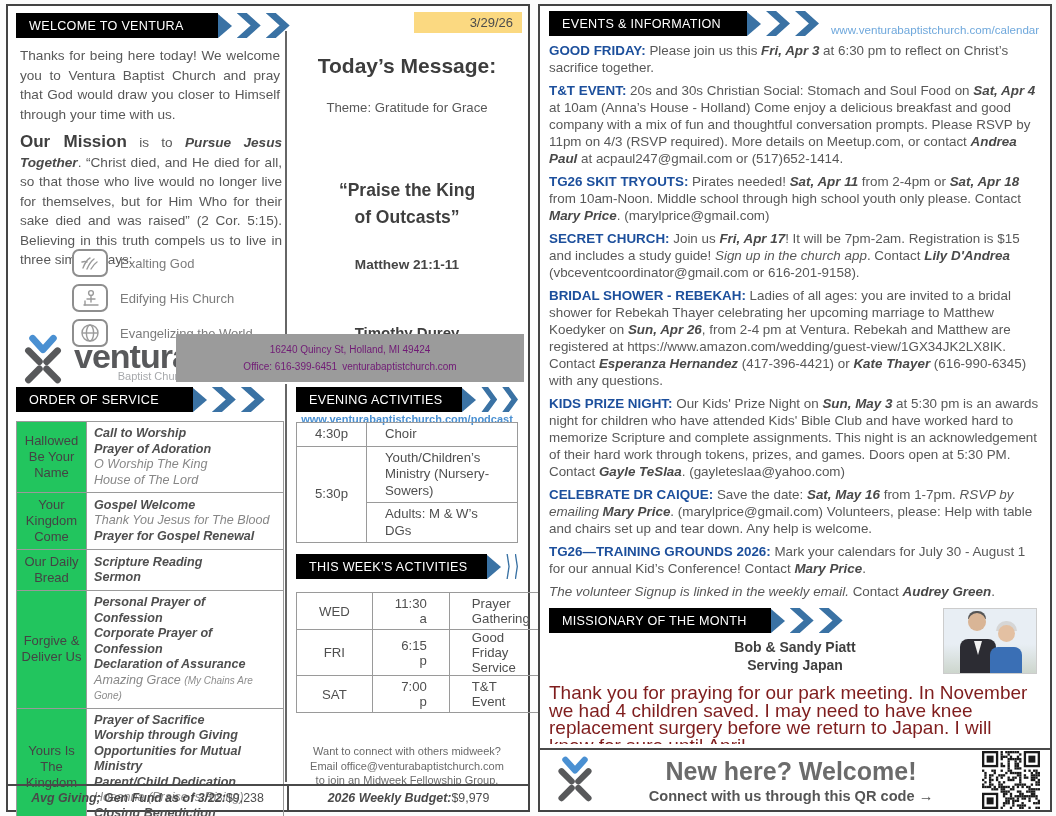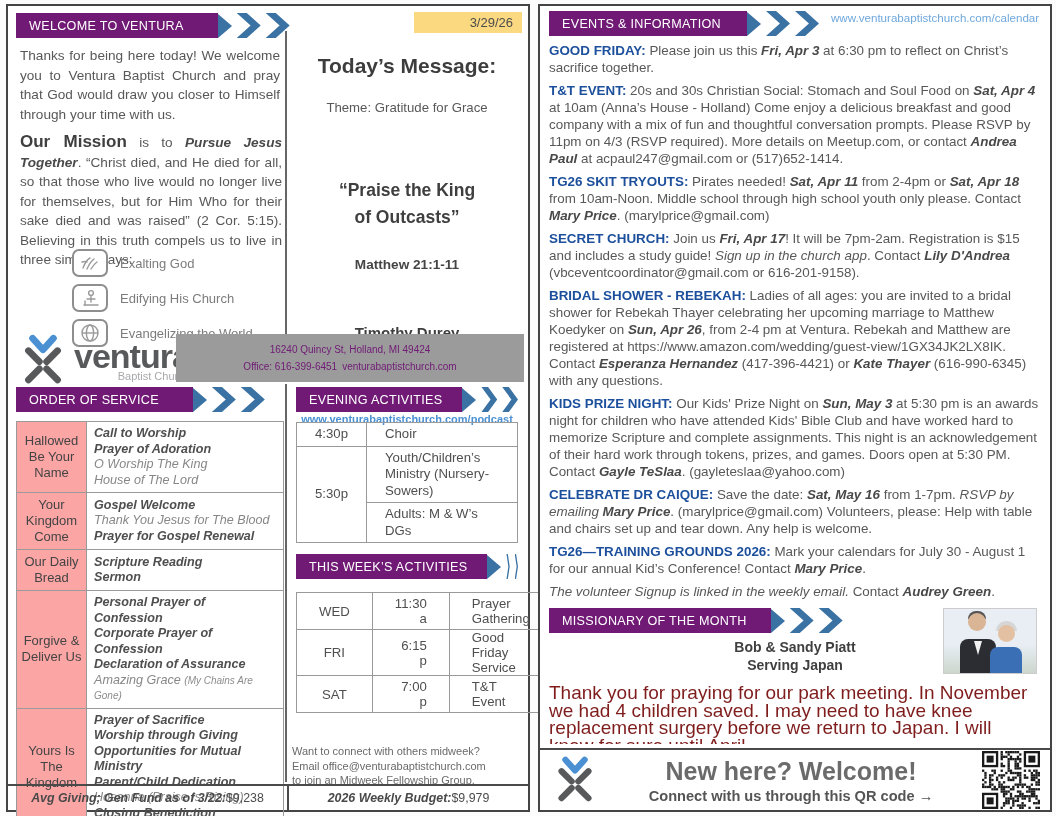--- a/index.html
+++ b/index.html
@@ -3,21 +3,21 @@
 <meta charset="utf-8">
 <style>
   * { margin:0; padding:0; box-sizing:border-box; }
   html,body { width:1056px; height:816px; background:#fcfcfc; font-family:"Liberation Sans", sans-serif; }
   .page { position:absolute; top:4px; height:808px; background:#fff; border:2px solid #444; }
   .page-left  { left:6px;  width:524px; }
   .page-right { left:538px; width:514px; }
 
   
   .banner { display:flex; align-items:center; height:25px; }
-  .banner .bar { background:#701a75; color:#fff; font-size:12.6px; letter-spacing:.3px;
+  .banner .bar { background:#000000; color:#fff; font-size:12.6px; letter-spacing:.3px;
                  display:flex; align-items:center; height:100%; padding:0 34px 0 13px; white-space:nowrap; }
   .banner .tip { width:0; height:0; border-top:12.5px solid transparent; border-bottom:12.5px solid transparent; border-left:14px solid #3a72a4; }
   .banner .chev { width:24px; height:25px; background:#3a72a4; margin-left:5px;
                   clip-path:polygon(0 0,42% 0,100% 50%,42% 100%,0 100%,58% 50%); }
 
   
   .sg-n { }
   .sg-b { font-weight:700; color:#494949;font-style:italic; }
   .sg-i { font-style:italic; }
   .sg-bi{ font-weight:700; font-style:italic; color:#494949; }
@@ -50,45 +50,45 @@
   .logo-band  { position:absolute; left:8px; top:326px; display:flex; align-items:center; }
   .wordmark   { margin-left:4px; line-height:1; }
   .wordmark .wm-name { font-size:34px; font-weight:700; color:#58595b; letter-spacing:-1px; }
   .wordmark .wm-sub  { font-size:11px; color:#a7a9ac; text-align:right; margin-top:-2px; }
   .address-box{ position:absolute; left:168px; right:4px; top:328px; height:48px; background:#9b9b9b; color:#701a75;
                 font-size:10px; line-height:17px; display:flex; flex-direction:column; justify-content:center; text-align:center; }
 
   .oos { position:absolute; left:8px; top:381px; width:268px; }
   .oos table { border-collapse:collapse; width:100%; margin-top:9px; }
   .oos td { border:1.5px solid #9a9a9a; vertical-align:middle; }
-  .oos td.sec { width:70px; background:#fca5a5; text-align:center; font-size:13px; color:#444; line-height:16px; padding:4px 2px; }
+  .oos td.sec { width:70px; background:#22c55e; text-align:center; font-size:13px; color:#444; line-height:16px; padding:4px 2px; }
   .oos td.items { padding:4px 7px; font-size:12.6px; line-height:15.5px; color:#585858; }
   .oos .sg-b { color:#4f4f4f; }
   .oos .sg-i { color:#878787; }
 
   .evening { position:absolute; left:288px; top:381px; right:10px; }
   .etable  { border-collapse:collapse; width:100%; margin-top:10px; }
   .etable td { border:1.5px solid #9a9a9a; font-size:13.2px; color:#4f4f4f; padding:3px 18px; line-height:16.5px; }
   .etable td.t { width:46px; }
 
   .week { position:absolute; left:288px; top:548px; right:10px; }
   .wtable { border-collapse:collapse; width:100%; margin-top:13px; }
   .wtable td { border:1.5px solid #9a9a9a; font-size:13.2px; color:#4f4f4f; padding:0 22px; height:37px; }
   .wtable td.d { width:44px; text-align:center; }
   .wtable td.t { width:58px; text-align:right; }
 
-  .connect { position:absolute; left:284px; right:6px; top:738px; text-align:left; font-size:11px; color:#6a6a6a; line-height:14.5px; }
+  .connect { position:absolute; left:284px; right:6px; top:738px; text-align:center; font-size:11px; color:#6a6a6a; line-height:14.5px; }
 
   .lp-footer { position:absolute; left:0; right:0; bottom:0; height:26px; border-top:2px solid #4a4a4a; display:flex; }
   .lp-footer .cellL { width:281px; border-right:2px solid #4a4a4a; display:flex; align-items:center; justify-content:center; font-size:12.4px; color:#4c4c4c; }
   .lp-footer .cellR { flex:1; display:flex; align-items:center; justify-content:center; font-size:12.4px; color:#4c4c4c; }
 
   
   .rp-content { position:absolute; left:9px; right:9px; top:5px; bottom:66px; overflow:hidden; }
-  .rp-header { display:flex; align-items:flex-start; }
+  .rp-header { display:flex; align-items:flex-end; }
   .rp-url { margin-left:12px; font-size:11.6px; color:#6fa8dc; text-decoration:none; }
   .event { margin-top:6px; font-size:13.4px; line-height:17px; color:#585858; }
   .etitle { font-weight:700; color:#1c4f9c; }
 
   .missionary { position:relative; margin-top:8px; }
   .mi-names { text-align:center; margin-top:5px; font-size:14px; font-weight:700; color:#3f3f3f; line-height:18px; }
   .mi-body  { margin-top:10px; font-size:19px; line-height:17.5px; color:#7f1d1d; }
   .photo { position:absolute; right:4px; top:0; width:94px; height:66px; background:linear-gradient(#e8eef4 55%, #cdd6cd); overflow:hidden; border:1px solid #ccc; }
   .man  { position:absolute; left:16px; bottom:0; width:36px; height:34px; background:#2c2c33; border-radius:8px 8px 0 0; }
   .man-shirt { position:absolute; left:30px; bottom:18px; width:8px; height:14px; background:#f2f2f2; clip-path:polygon(50% 100%,0 0,100% 0); }

